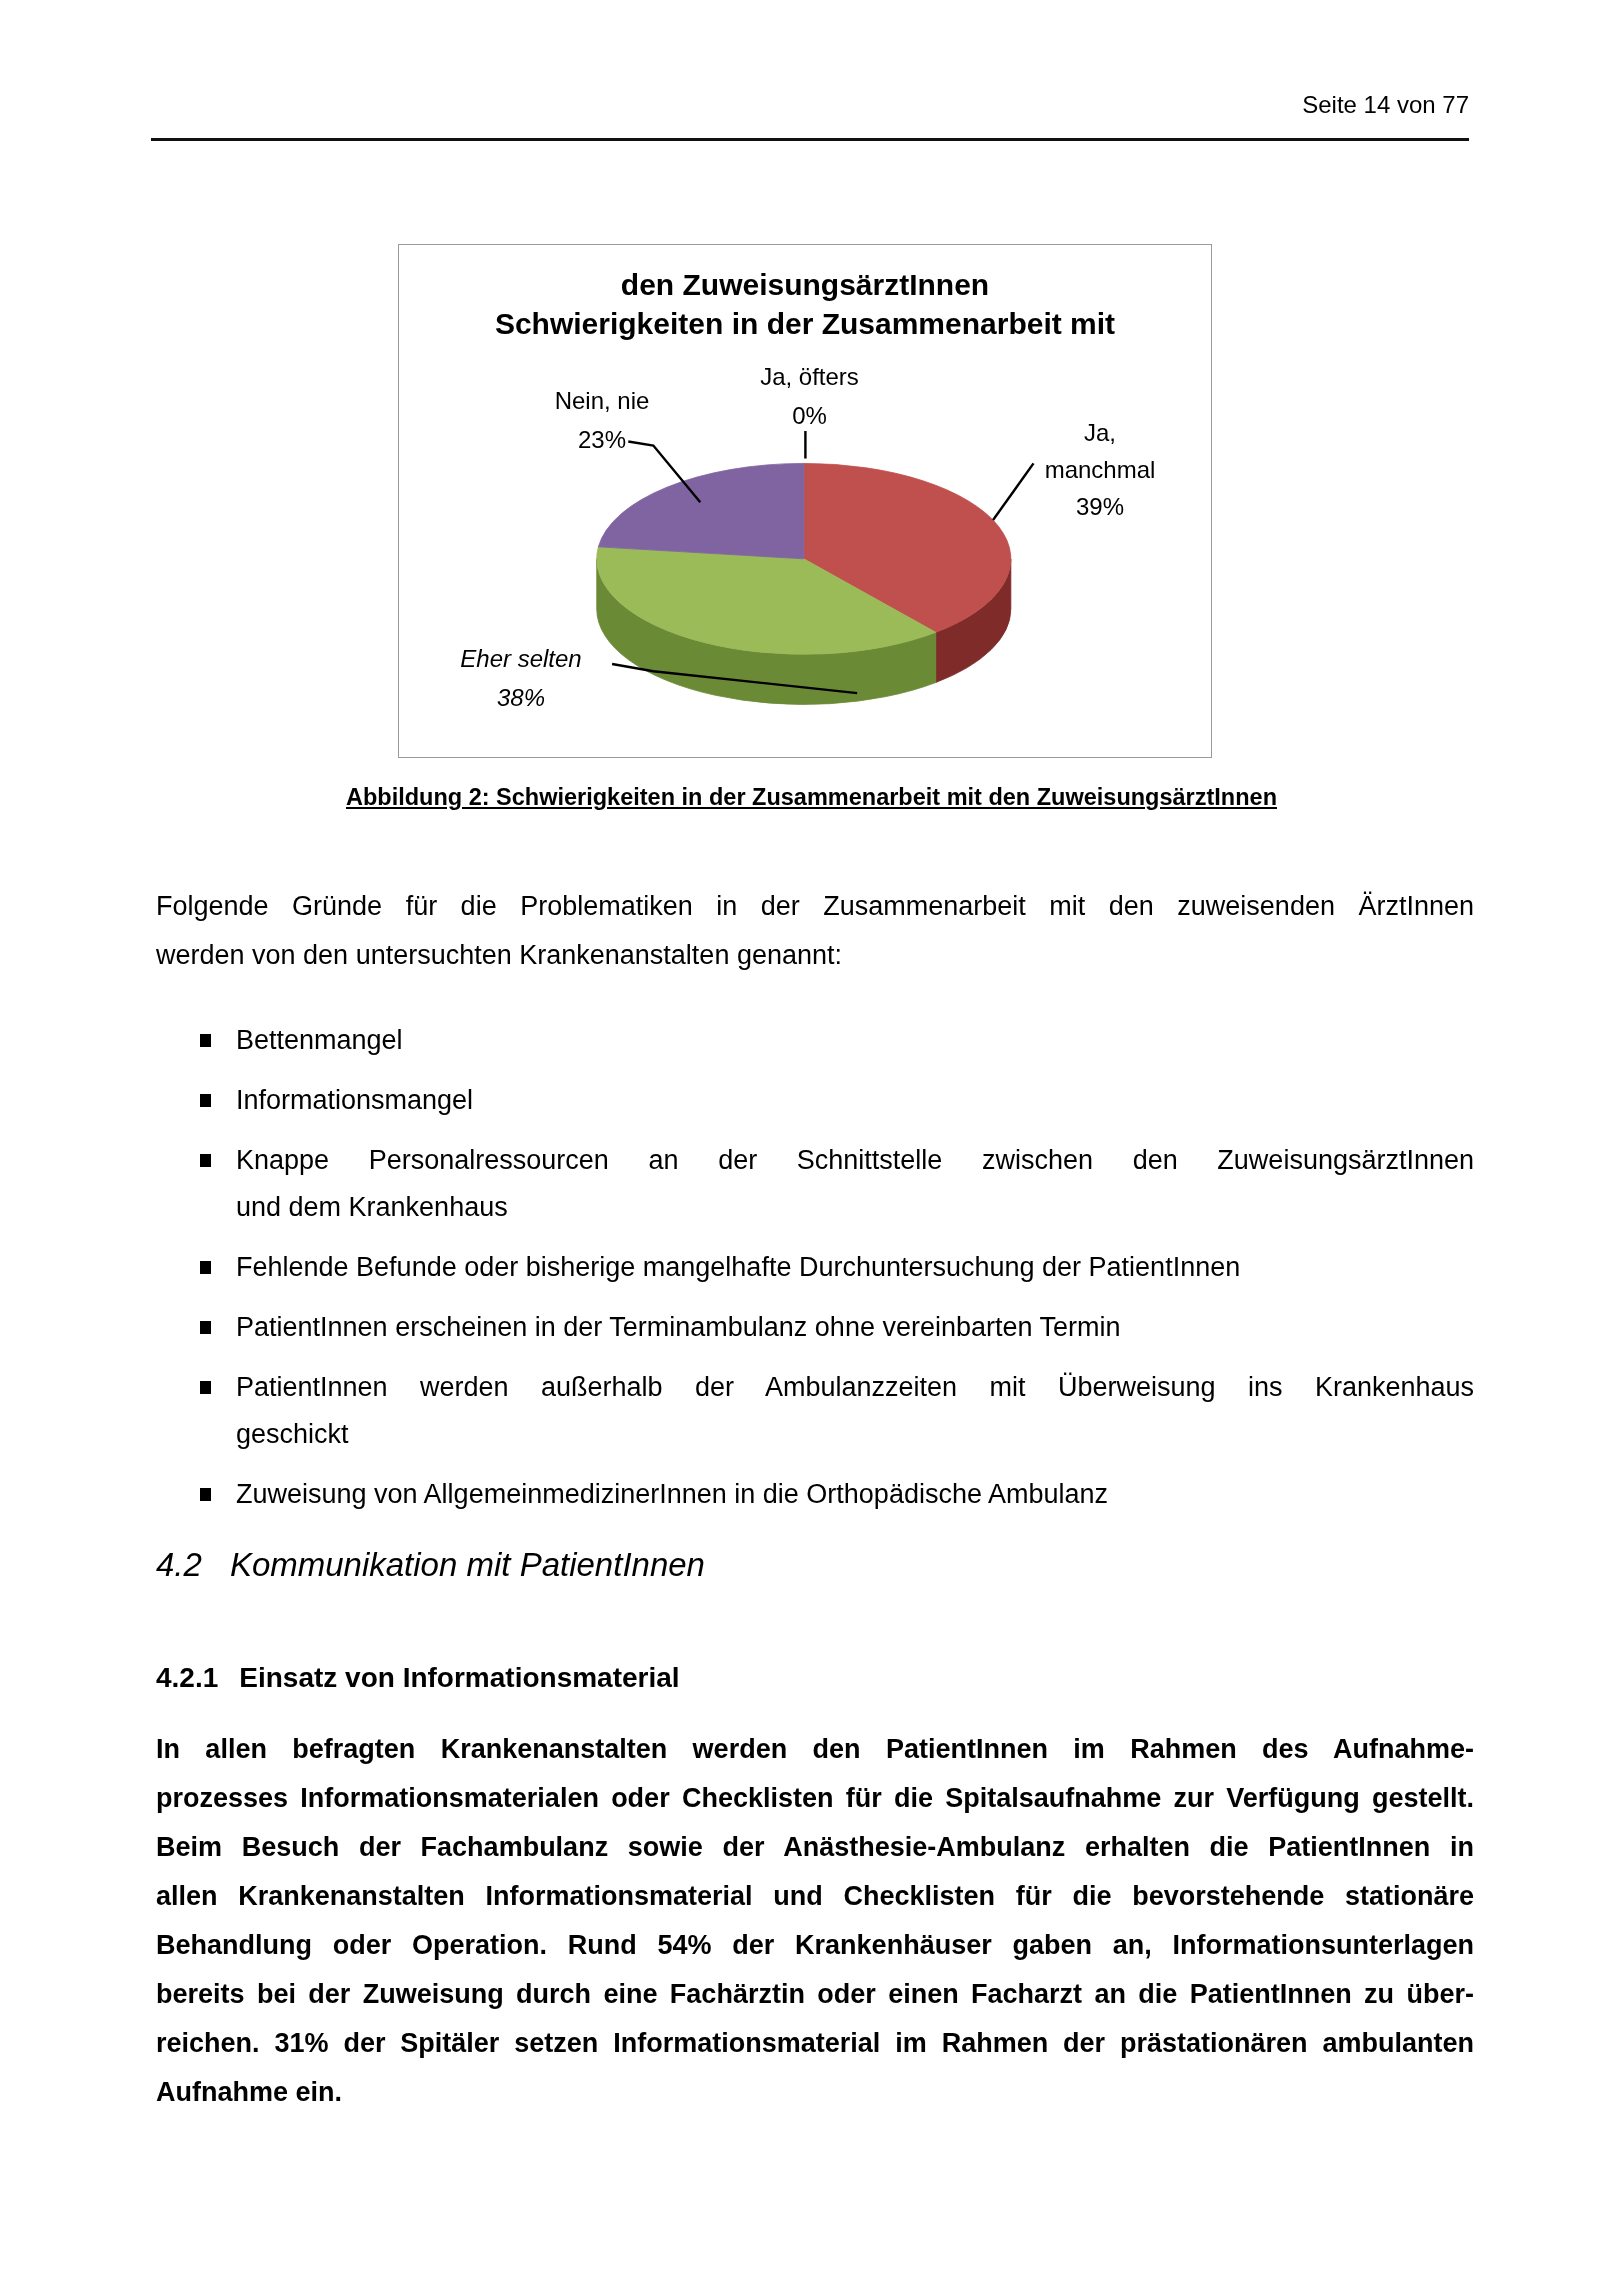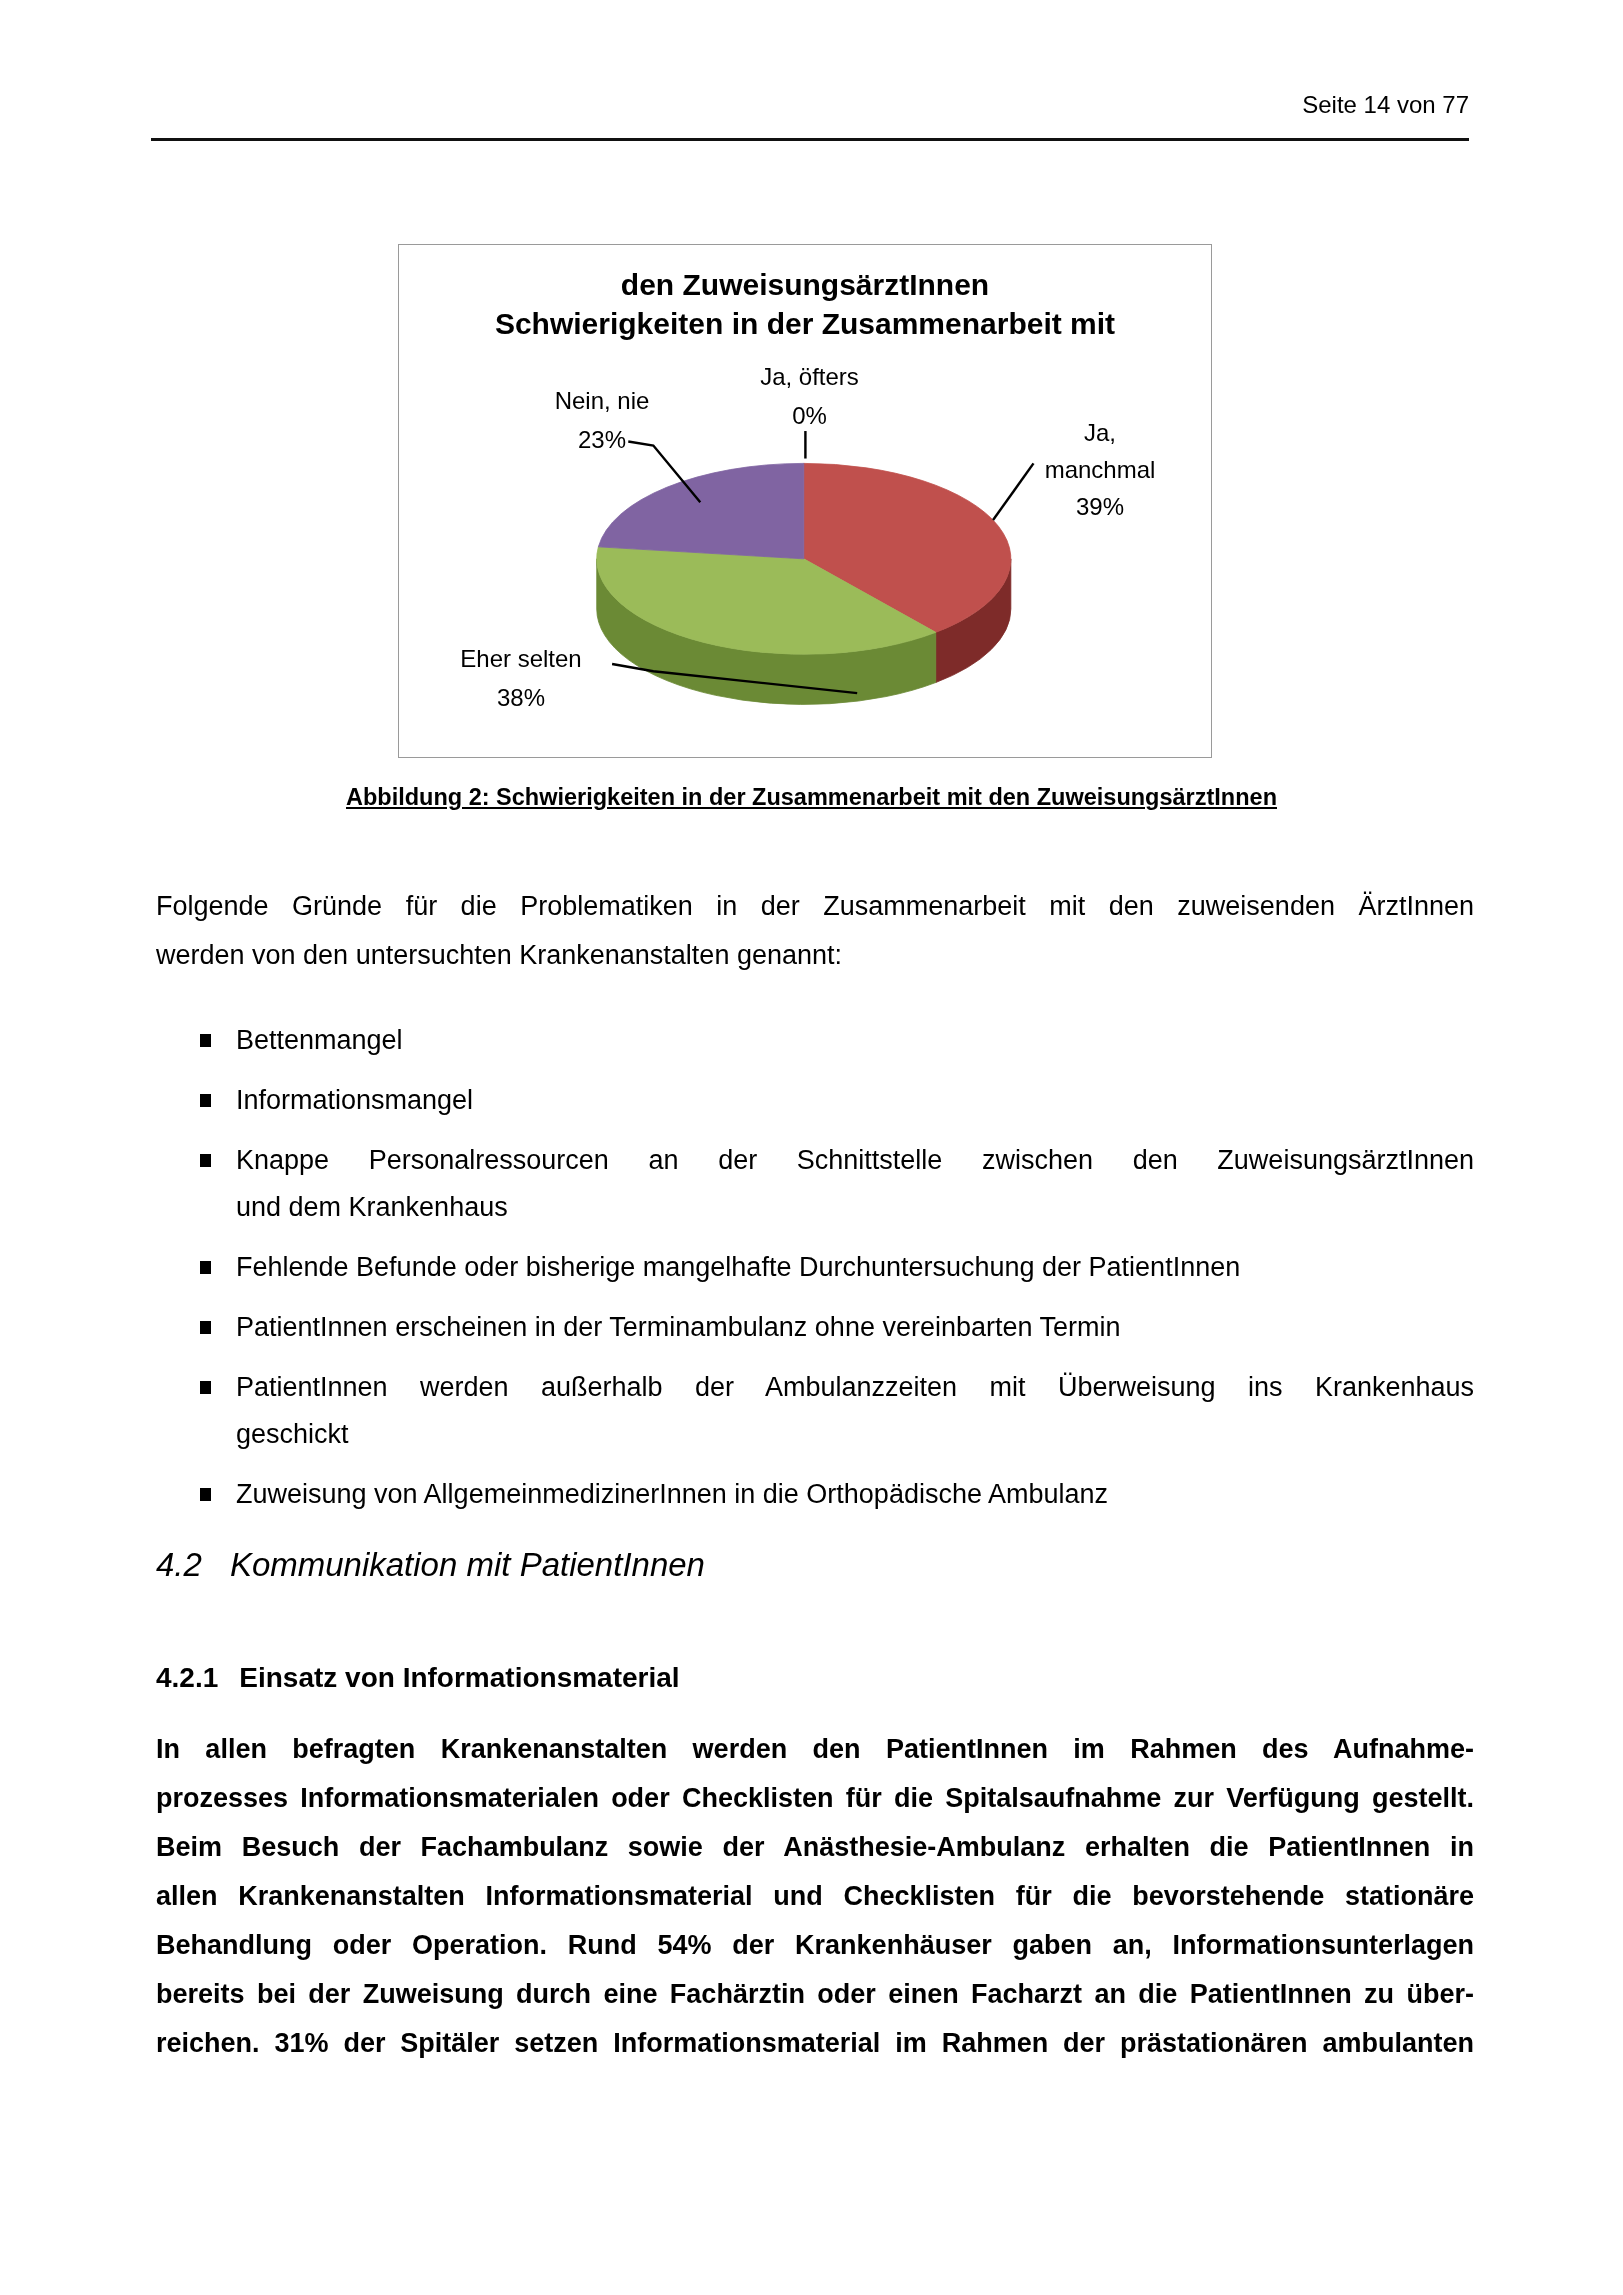--- a/index.html
+++ b/index.html
@@ -32,21 +32,21 @@
     position:absolute; left:0; top:19.5px; width:100%;
     text-align:center; font-weight:bold; font-size:30px; line-height:39px;
   }
   .chart-svg { position:absolute; left:0; top:0; width:100%; height:100%; }
   .callout {
     position:absolute; text-align:center; font-size:24px; line-height:39px;
   }
   .callout-top    { left:313px; top:112px; width:195px; }
   .callout-left   { left:104px; top:136px; width:198px; }
   .callout-right  { left:610px; top:169px; width:182px; line-height:37px; }
-  .callout-bl     { left:23px;  top:394px; width:198px; }
+  .callout-bl     { left:23px;  top:394px; width:198px;font-style:italic; }
 
   
   .figure-caption {
     position:absolute; left:0; top:784px; width:1623px;
     text-align:center; font-weight:bold; font-size:23.5px;text-decoration:underline;
   }
 
   
   .text-column {
     position:absolute; left:156px; top:882px; width:1318px;
@@ -177,17 +177,18 @@
     </div>
 
     <div class="para body-para">
       <div class="jline">In allen befragten Krankenanstalten werden den PatientInnen im Rahmen des Aufnahme-</div>
       <div class="jline">prozesses Informationsmaterialen oder Checklisten für die Spitalsaufnahme zur Verfügung gestellt.</div>
       <div class="jline">Beim Besuch der Fachambulanz sowie der Anästhesie-Ambulanz erhalten die PatientInnen in</div>
       <div class="jline">allen Krankenanstalten Informationsmaterial und Checklisten für die bevorstehende stationäre</div>
       <div class="jline">Behandlung oder Operation. Rund 54% der Krankenhäuser gaben an, Informationsunterlagen</div>
       <div class="jline">bereits bei der Zuweisung durch eine Fachärztin oder einen Facharzt an die PatientInnen zu über-</div>
       <div class="jline">reichen. 31% der Spitäler setzen Informationsmaterial im Rahmen der prästationären ambulanten</div>
+      <div class="nline">Aufnahme ein.</div>
     </div>
 
   </div>
 </div>
 
 
 </body></html>

